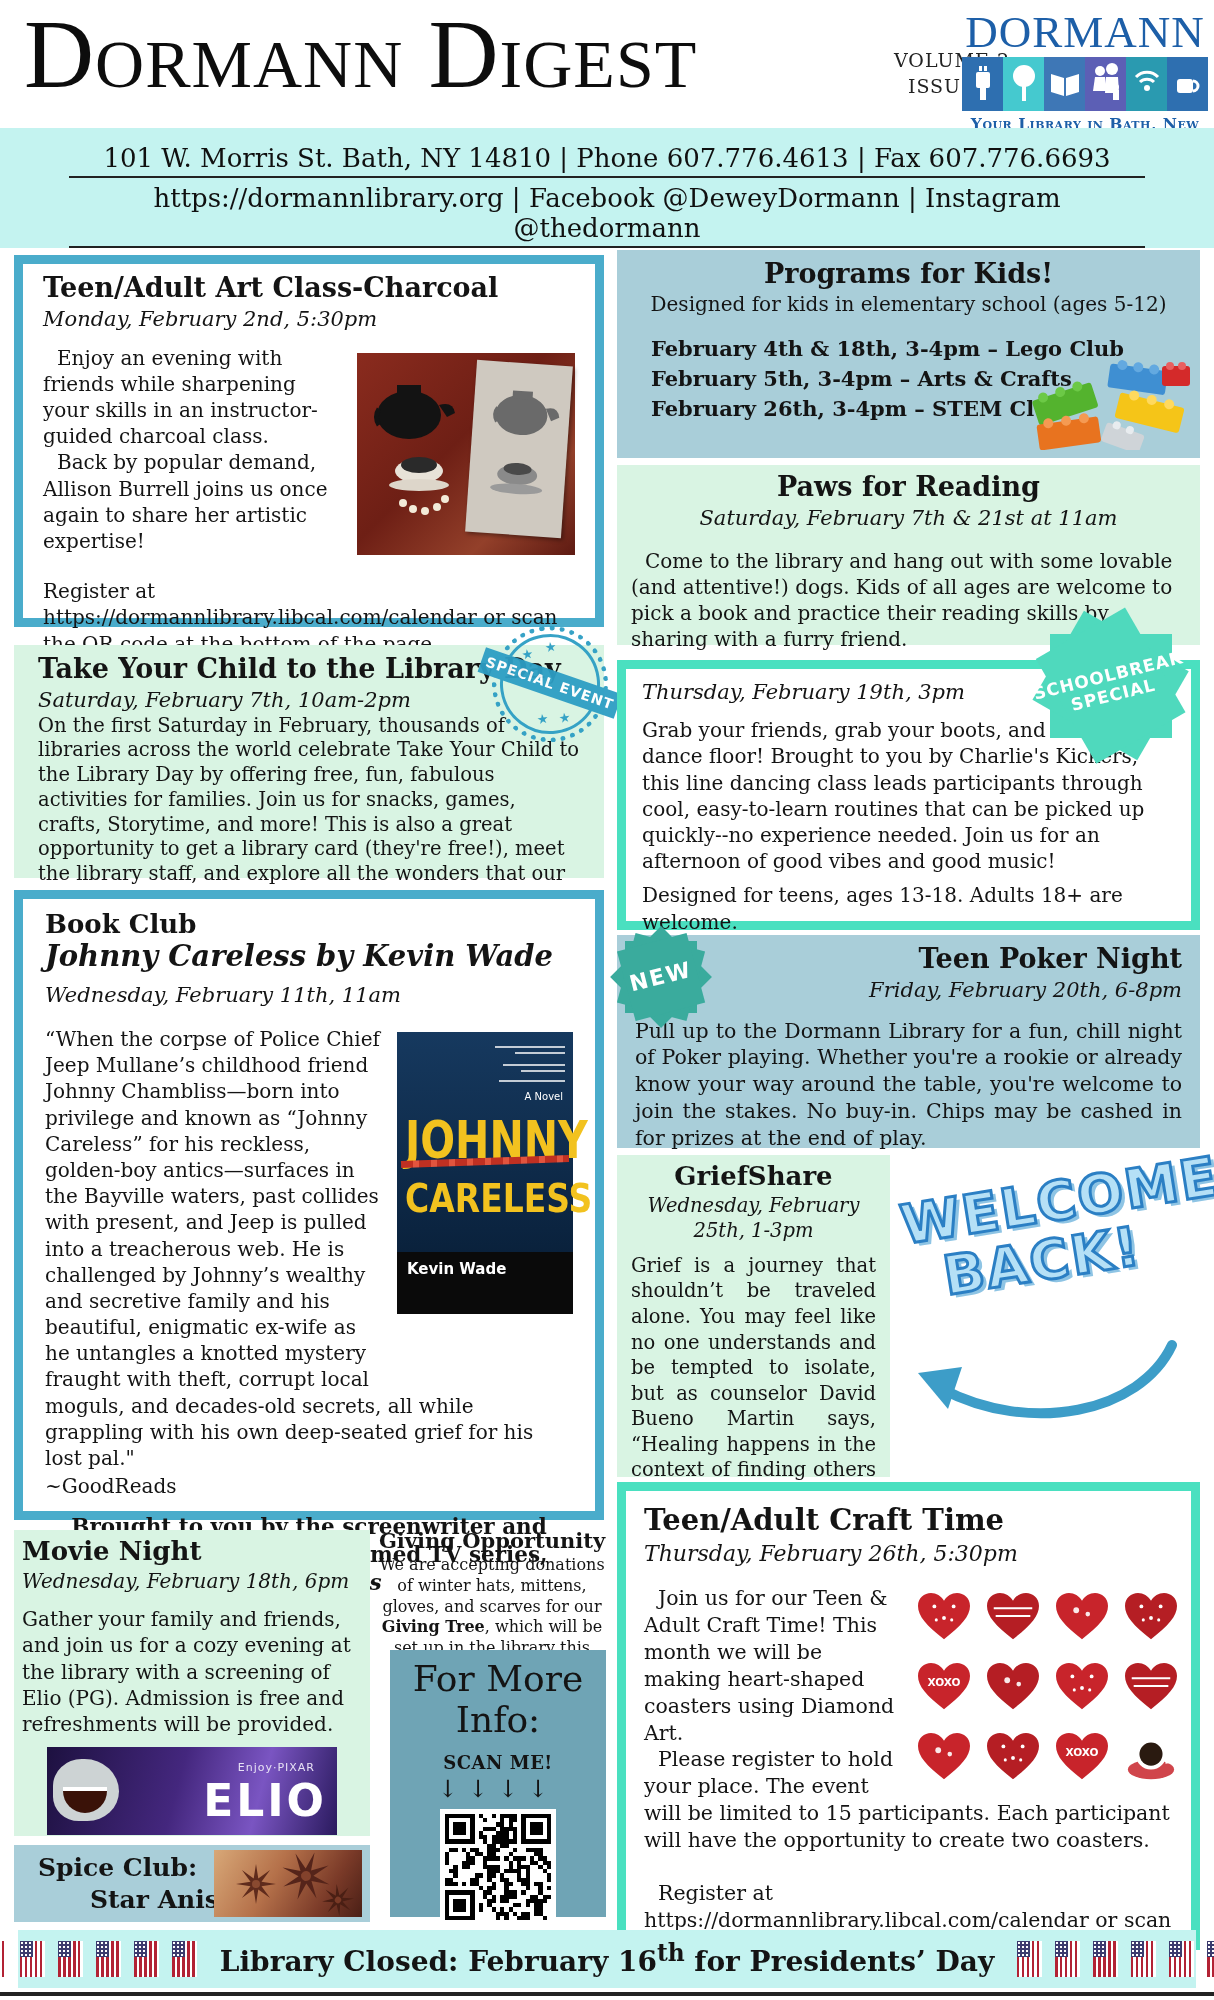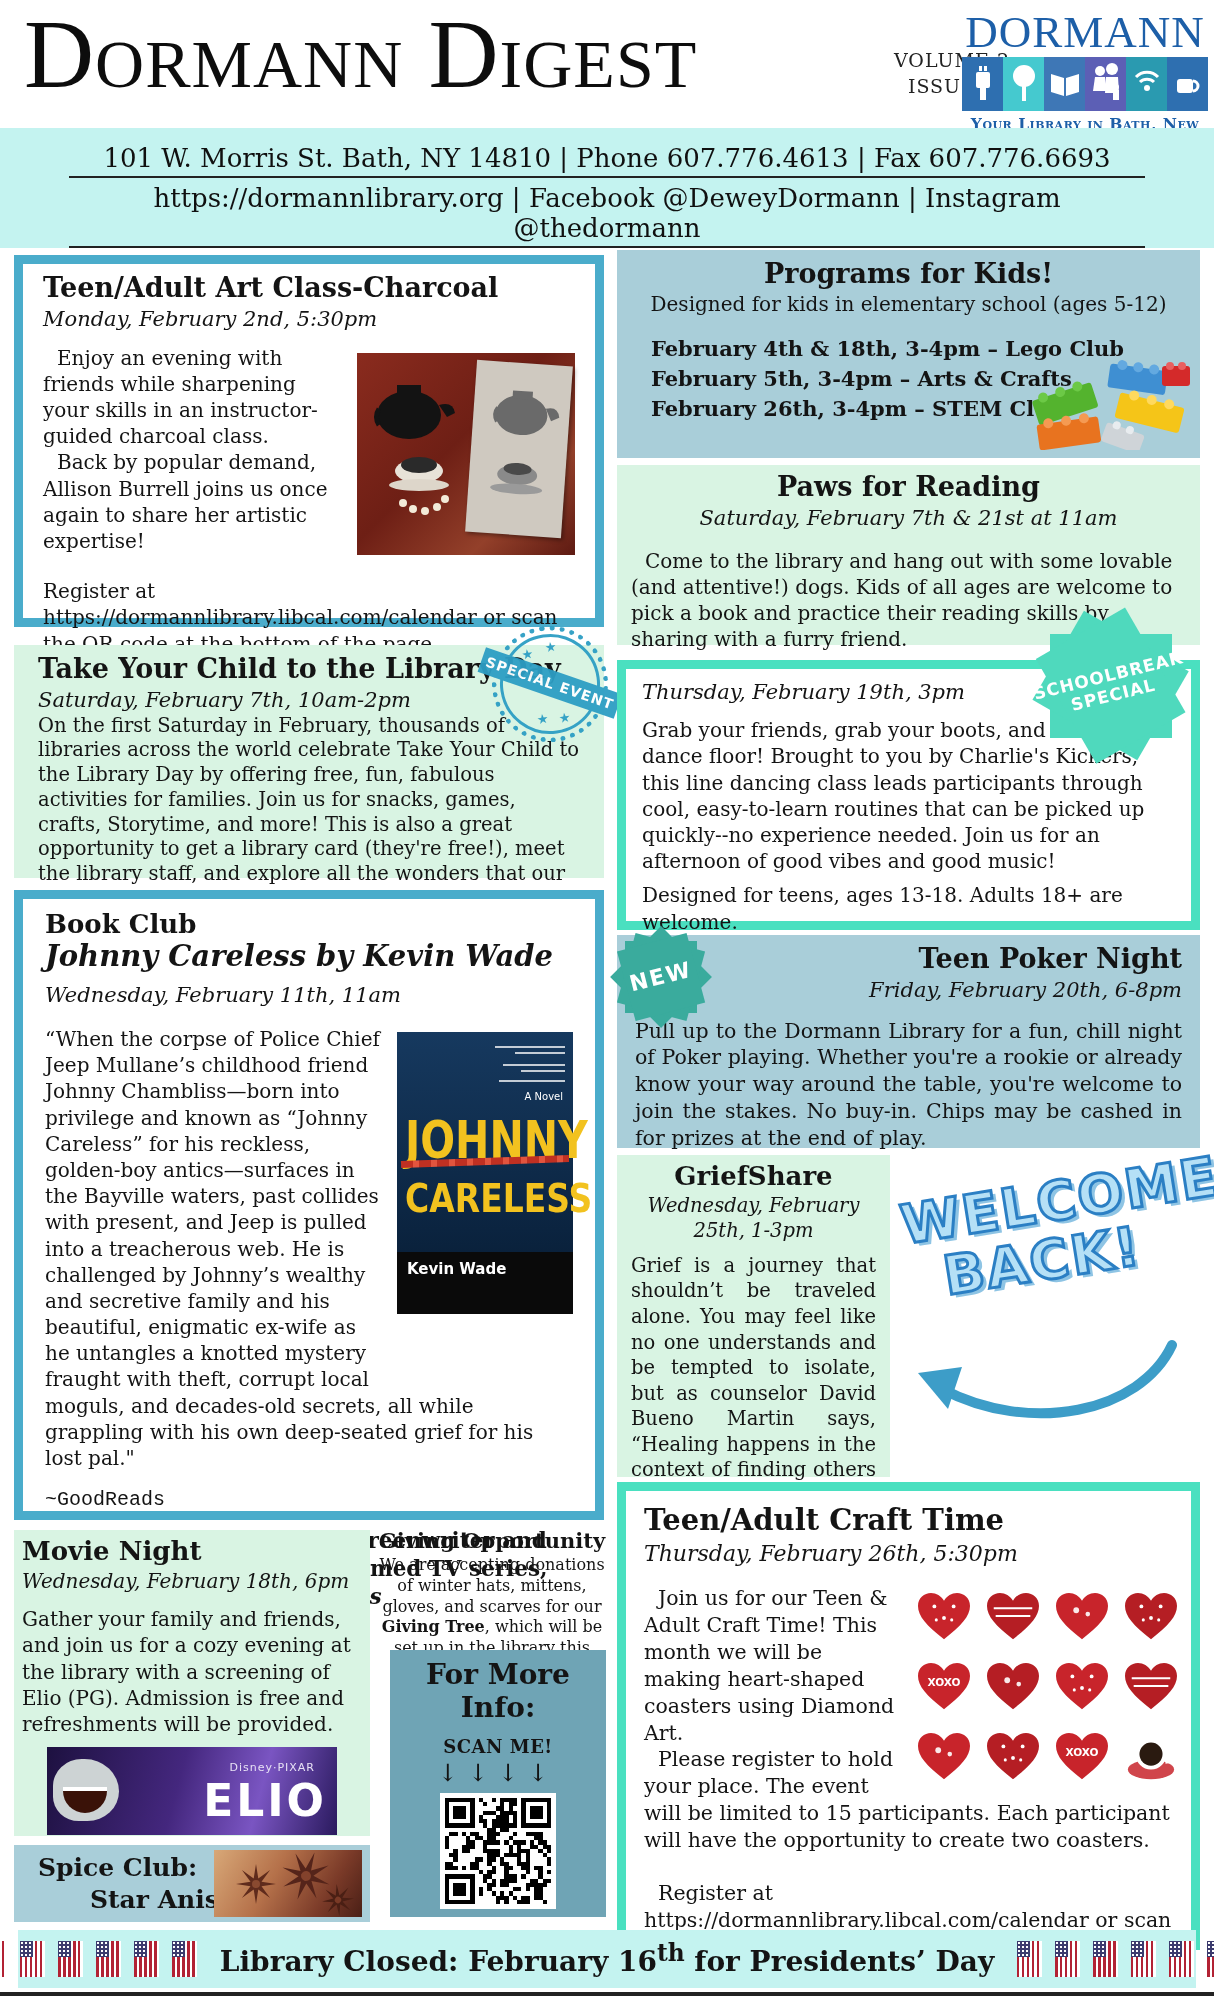--- a/index.html
+++ b/index.html
@@ -65,21 +65,21 @@
     font-family:"DejaVu Sans",sans-serif;}
   .cover .johnny{position:absolute;left:8px;top:76px;color:#f2c21f;font-family:"DejaVu Sans",sans-serif;
     font-weight:bold;font-size:41px;transform:scaleY(1.25);transform-origin:left top;letter-spacing:0px;}
   .cover .strike{position:absolute;left:4px;top:126px;width:168px;height:7px;
     background:repeating-linear-gradient(90deg,#c03022 0 12px,#e2543e 12px 18px);transform:rotate(-2deg);}
   .cover .careless{position:absolute;left:8px;top:140px;color:#f2c21f;font-family:"DejaVu Sans",sans-serif;
     font-weight:bold;font-size:33px;transform:scaleY(1.2);transform-origin:left top;}
   .cover .blackband{position:absolute;left:0;bottom:0;width:100%;height:62px;background:#0a0a0a;}
   .cover .author{position:absolute;left:10px;bottom:34px;color:#fff;font-family:"DejaVu Sans",sans-serif;
     font-weight:bold;font-size:15px;}
-  .attrib{font-size:20px;margin-top:16px;font-family:Liberation Mono, monospace;}
+  .attrib{font-size:20px;margin-top:2px;}
   .book-footer{clear:none;text-align:center;font-weight:bold;font-size:21.5px;line-height:1.3;margin-top:14px;}
 
   .movie{left:14px;top:1530px;width:356px;height:306px;background:#d9f4e3;padding:6px 8px;}
   .elio{width:290px;height:88px;margin:10px auto 0;position:relative;
     background:linear-gradient(105deg,#1d1140,#44277e 45%,#7a55c2 72%,#2a1a5e);overflow:hidden;}
   .elio .blob{position:absolute;left:6px;top:12px;width:66px;height:62px;background:#cdd3d4;
     border-radius:50% 60% 55% 45%;}
   .elio .mouth{position:absolute;left:16px;top:40px;width:44px;height:22px;background:#3a1208;
     border-radius:0 0 26px 26px;border-top:4px solid #fff;}
   .elio .credit{position:absolute;right:22px;top:14px;color:#e8e2f5;font-size:11px;
@@ -92,21 +92,21 @@
   .spice-l2{position:absolute;left:76px;top:40px;font-weight:bold;font-size:25px;}
   .spice-photo{position:absolute;right:8px;top:5px;width:148px;height:67px;
     background:linear-gradient(120deg,#d8a878,#b5714a 40%,#7a3a28 75%,#4a1f16);}
 
   
   .giving{left:374px;top:1528px;width:236px;text-align:center;}
   .giving-title{font-weight:bold;font-size:21px;}
   .giving-body{font-size:16px;line-height:1.3;margin-top:2px;}
   .info{left:390px;top:1650px;width:216px;height:267px;background:#6fa4b5;text-align:center;
     padding-top:8px;}
-  .info-title{font-weight:bold;font-size:28px;}
+  .info-title{font-weight:normal;font-size:36px;}
   .scanme{font-weight:bold;font-size:18px;margin-top:12px;letter-spacing:.5px;}
   .arrows{font-size:24px;margin-top:2px;letter-spacing:10px;}
   .qr{width:116px;height:116px;background:#fff;margin:6px auto 0;padding:5px;box-sizing:border-box;}
 
   
   .kids{left:617px;top:250px;width:583px;height:208px;background:#a9ced9;padding:8px 10px;}
   .center{text-align:center;}
   .kids-sub{font-size:20px;margin-top:2px;}
   .kids-lines{margin:18px 0 0 24px;font-weight:bold;font-size:21px;line-height:1.42;}
   .lego{position:absolute;right:6px;bottom:4px;}
@@ -399,21 +399,21 @@
     </svg>
   </div>
 
   <div class="abs movie">
     <div class="sec-title" style="font-size:26px">Movie Night</div>
     <div class="sec-date" style="font-size:20px">Wednesday, February 18th, 6pm</div>
     <div class="bodytxt" style="margin-top:12px;font-size:20px">Gather your family and friends, and join us for a cozy evening at the library with a screening of Elio (PG). Admission is free and refreshments will be provided.</div>
     <div class="elio">
       <div class="blob"></div>
         <div class="mouth"></div>
-      <div class="credit">Disney·PIXAR</div>
+      <div class="credit">Enjoy·PIXAR</div>
       <div class="word">ELIO</div>
     </div>
   </div>
 
   <div class="abs spice">
     <div class="spice-l1">Spice Club:</div>
     <div class="spice-l2">Star Anise</div>
     <div class="spice-photo">
       <svg width="148" height="67" viewBox="0 0 148 67">
         <g transform="translate(42,34)">

